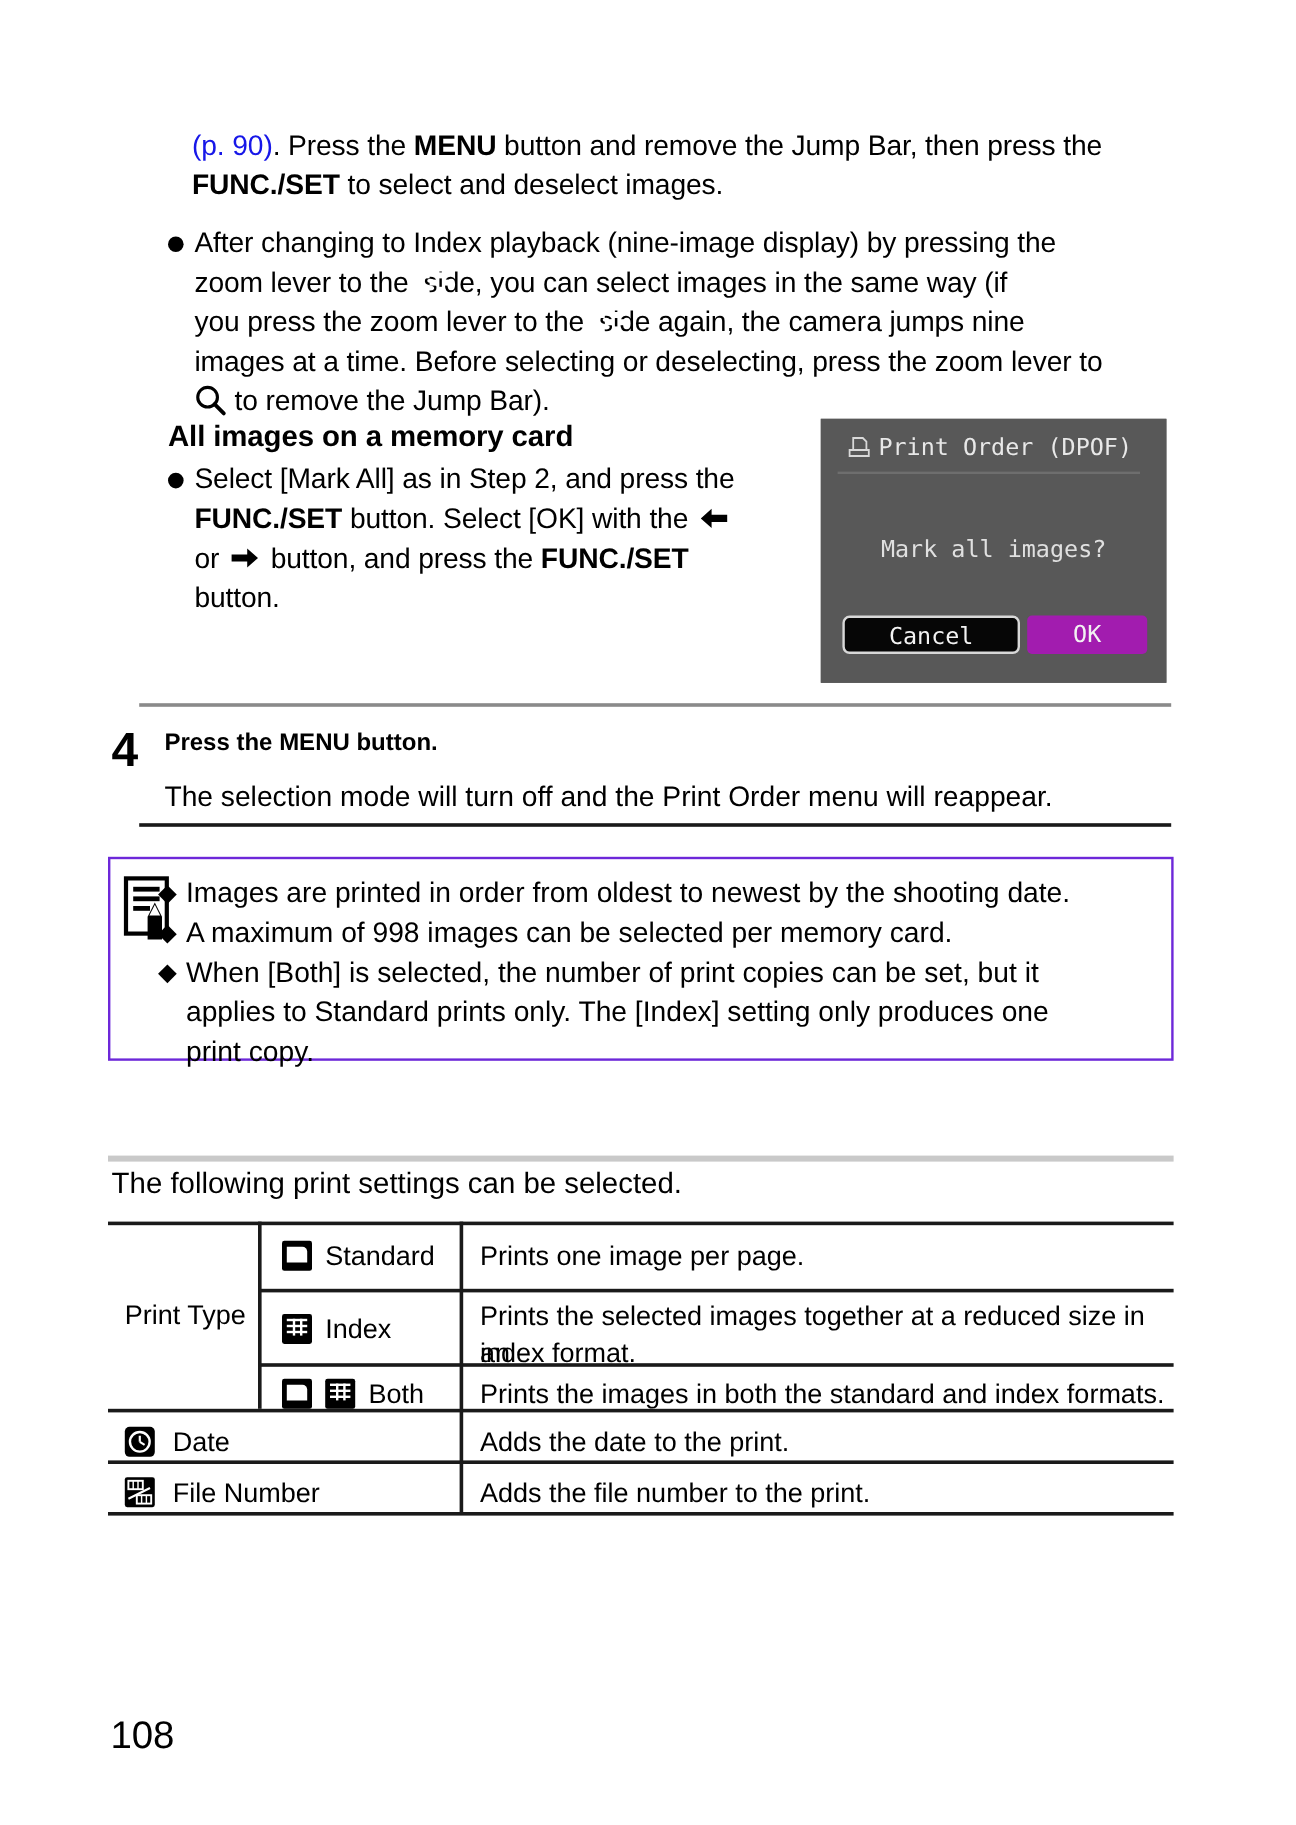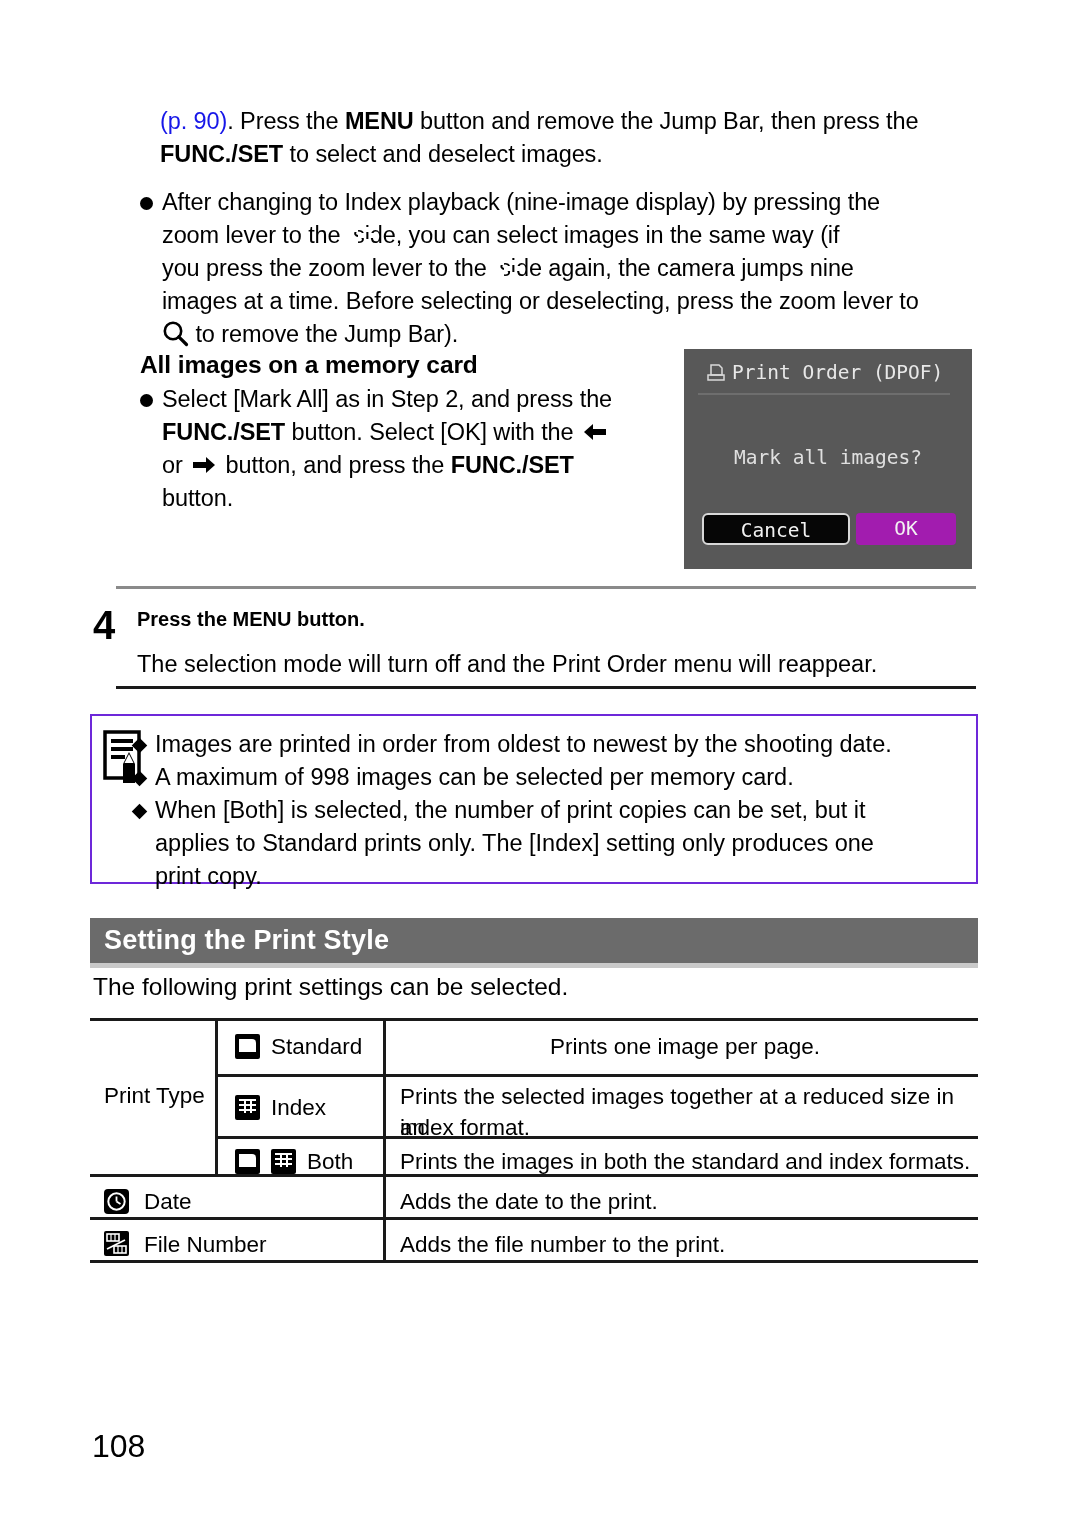--- a/index.html
+++ b/index.html
@@ -361,21 +361,20 @@
     </div>
 
     <div class="note-list" style="left:63px; top:78px; width:820px;">
       <span class="diamond" style="left:-21px; top:12px;"></span>
       <span>When [Both] is selected, the number of print copies can be set, but it</span>
     </div>
     <div class="note-list" style="left:63px; top:111px; width:820px;">applies to Standard prints only. The [Index] setting only produces one</div>
     <div class="note-list" style="left:63px; top:144px; width:820px;">print copy.</div>
   </div>
 
-  <div class="secbar" style="left:90px; top:918px; width:888px; height:45px;">Setting the Print Style</div>
   <div class="secbar-shadow" style="left:90px; top:963px; width:888px; height:5px;"></div>
 
   <div class="sec-sub" style="left:93px; top:971px; width:880px;">The following print settings can be selected.</div>
 
   <div class="tbl" style="left:90px; top:1018px; width:888px; height:240px;">
 
     <div class="hline" style="left:0px;   top:0px;   width:888px; height:3px;"></div>
     <div class="hline" style="left:125px; top:56px;  width:763px; height:3px;"></div>
     <div class="hline" style="left:125px; top:118px; width:763px; height:3px;"></div>
     <div class="hline" style="left:0px;   top:156px; width:888px; height:3px;"></div>
@@ -386,21 +385,21 @@
     <div class="vline" style="left:293px; top:0px;   width:3px; height:242px;"></div>
 
     <div class="cell" style="left:14px; top:62px;">Print Type</div>
 
     <div class="cell" style="left:145px; top:13px; width:140px;">
       <span class="pt-ico" style="left:0px; top:3px;">
         <span class="inner" style="left:4px; top:5px; width:17px; height:13px; border-radius:0 4px 0 0;"></span>
       </span>
       <span style="position:absolute; left:36px; top:0px;">Standard</span>
     </div>
-    <div class="cell" style="left:310px; top:13px; width:570px;text-align:center;">Prints one image per page.</div>
+    <div class="cell" style="left:310px; top:13px; width:570px;">Prints one image per page.</div>
 
     <div class="cell" style="left:145px; top:74px; width:140px;">
       <span class="pt-ico" style="left:0px; top:3px;">
         <span class="inner" style="left:4px; top:4px;  width:17px; height:2px;"></span>
         <span class="inner" style="left:4px; top:9px;  width:17px; height:2px;"></span>
         <span class="inner" style="left:4px; top:14px; width:17px; height:2px;"></span>
         <span class="inner" style="left:9px;  top:4px; width:2px; height:14px;"></span>
         <span class="inner" style="left:15px; top:4px; width:2px; height:14px;"></span>
       </span>
       <span style="position:absolute; left:36px; top:0px;">Index</span>

